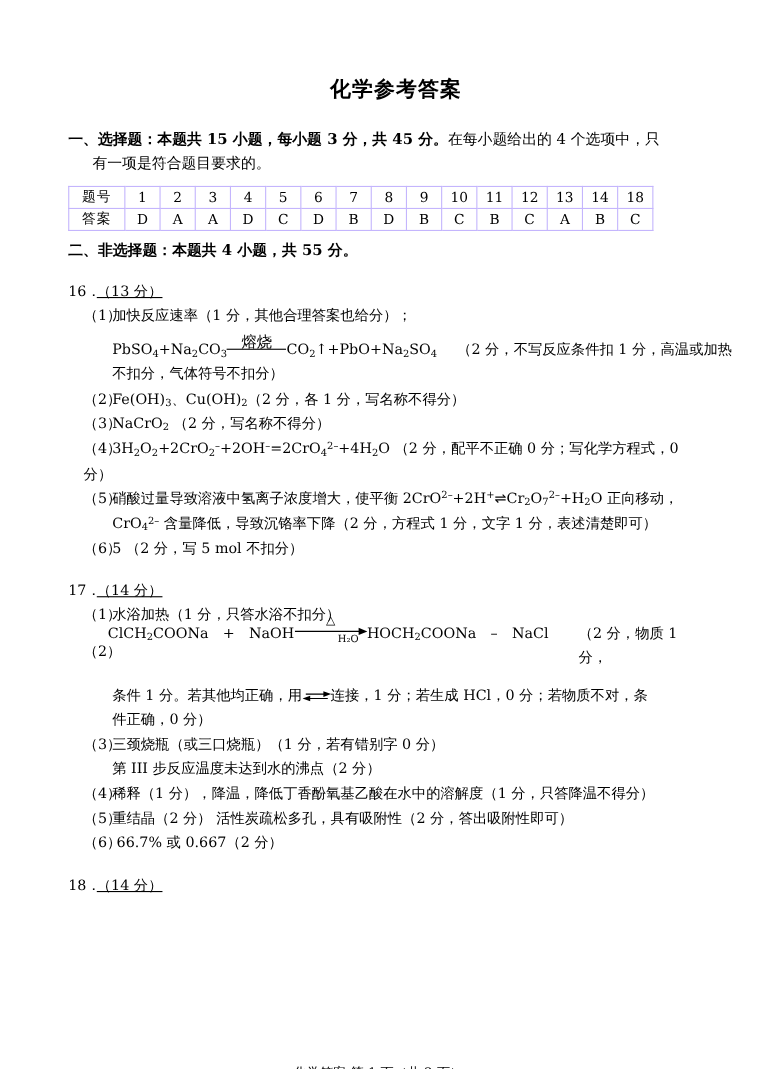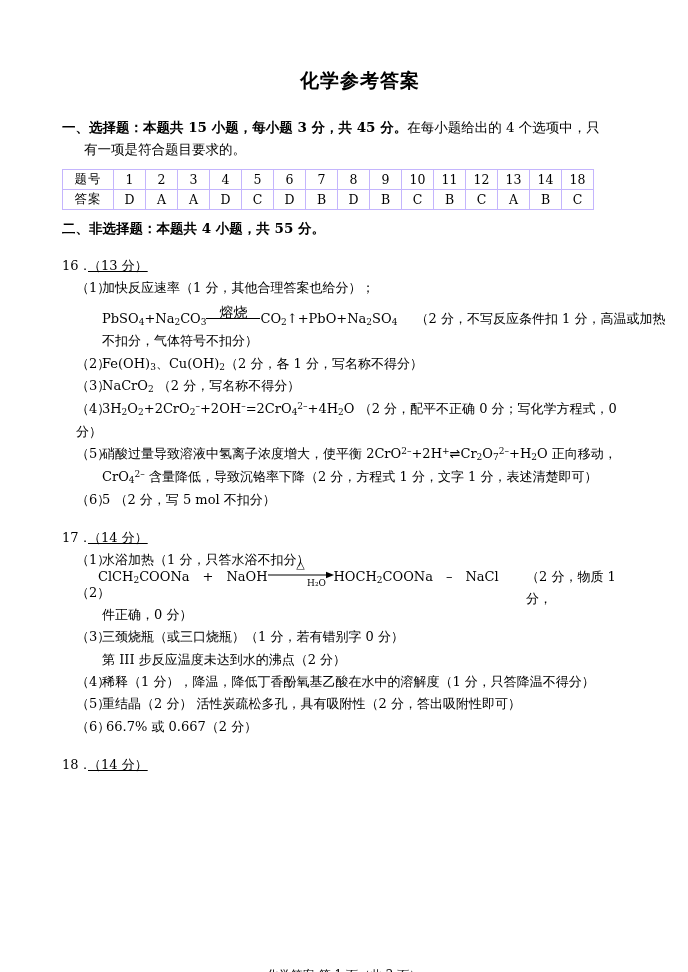--- a/index.html
+++ b/index.html
@@ -284,20 +284,28 @@
       <span class="lbl">（1）</span><span>水浴加热（1 分，只答水浴不扣分）</span>
     </div>
 
     <div class="item" style="margin-top:10px; position:relative;">
       <span class="lbl">（2）</span><span style="position:absolute; left:22px; top:-16px;">ClCH<sub>2</sub>COONa　+　NaOH<span class="rxn-arrow2"><span class="top">△</span><svg width="66" height="8" viewBox="0 0 66 8">
               <line x1="0" y1="4" x2="60" y2="4" stroke="#000" stroke-width="1.2"></line>
               <polygon points="66,4 58,0.7 58,7.3" fill="#000"></polygon>
             </svg><span class="bot">H₂O</span></span>HOCH<sub>2</sub>COONa　–　NaCl</span><span style="position:absolute; left:450px; top:-16px;">（2 分，物质 1 分，</span>
     </div>
 
+    <div class="cont" style="margin-top:18px;">
+      <span>条件 1 分。若其他均正确，用</span><span class="inline-arrow"><svg width="26" height="10" viewBox="0 0 26 10">
+            <line x1="3" y1="3" x2="23" y2="3" stroke="#000" stroke-width="1.1"></line>
+            <polygon points="26,3 19,0.4 19,5.6" fill="#000"></polygon>
+            <line x1="3" y1="7" x2="23" y2="7" stroke="#000" stroke-width="1.1"></line>
+            <polygon points="0,7 7,4.4 7,9.6" fill="#000"></polygon>
+          </svg></span><span>连接，1 分；若生成 HCl，0 分；若物质不对，条</span>
+    </div>
     <div class="cont">件正确，0 分）</div>
 
     <div class="item">
       <span class="lbl">（3）</span><span>三颈烧瓶（或三口烧瓶）（1 分，若有错别字 0 分）</span>
     </div>
     <div class="cont">第 III 步反应温度未达到水的沸点（2 分）</div>
 
     <div class="item">
       <span class="lbl">（4）</span><span>稀释（1 分），降温，降低丁香酚氧基乙酸在水中的溶解度（1 分，只答降温不得分）</span>
     </div>

